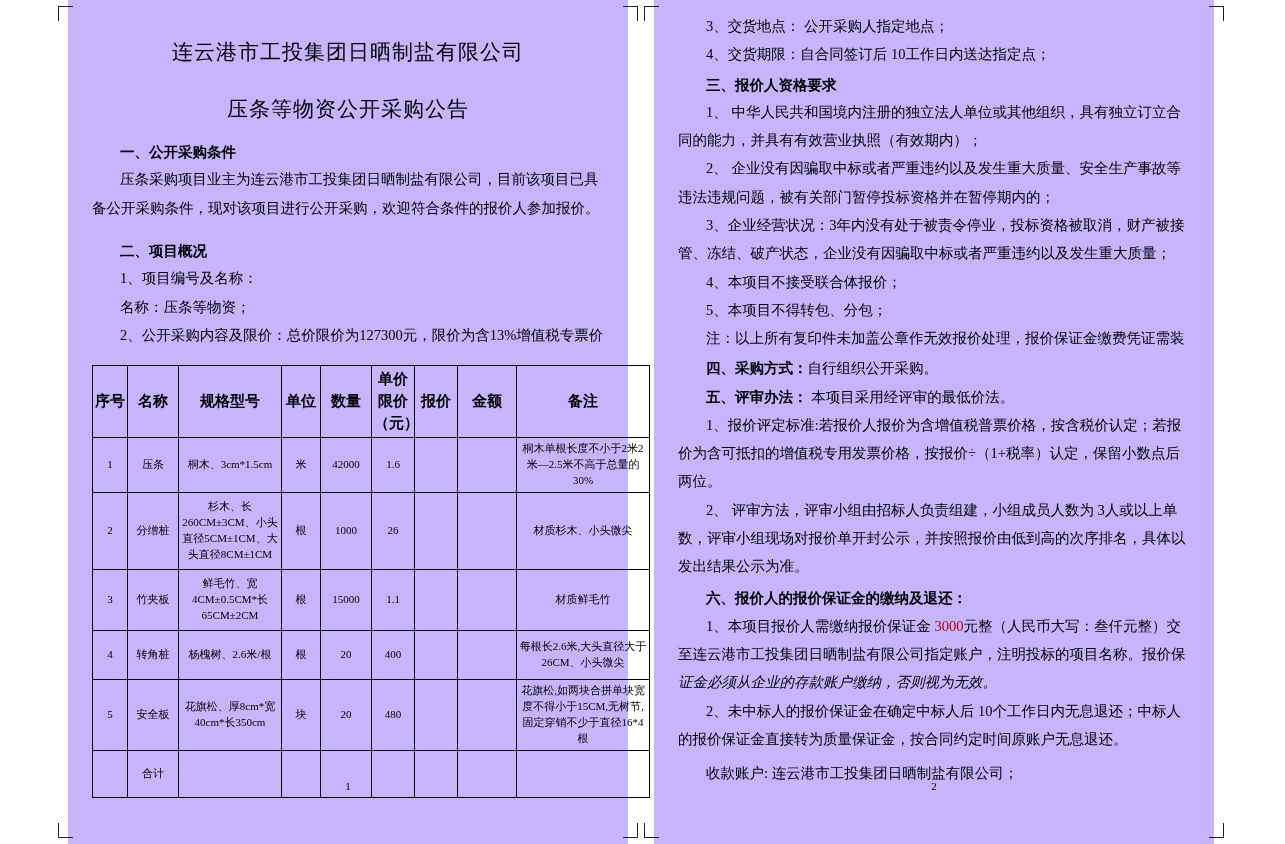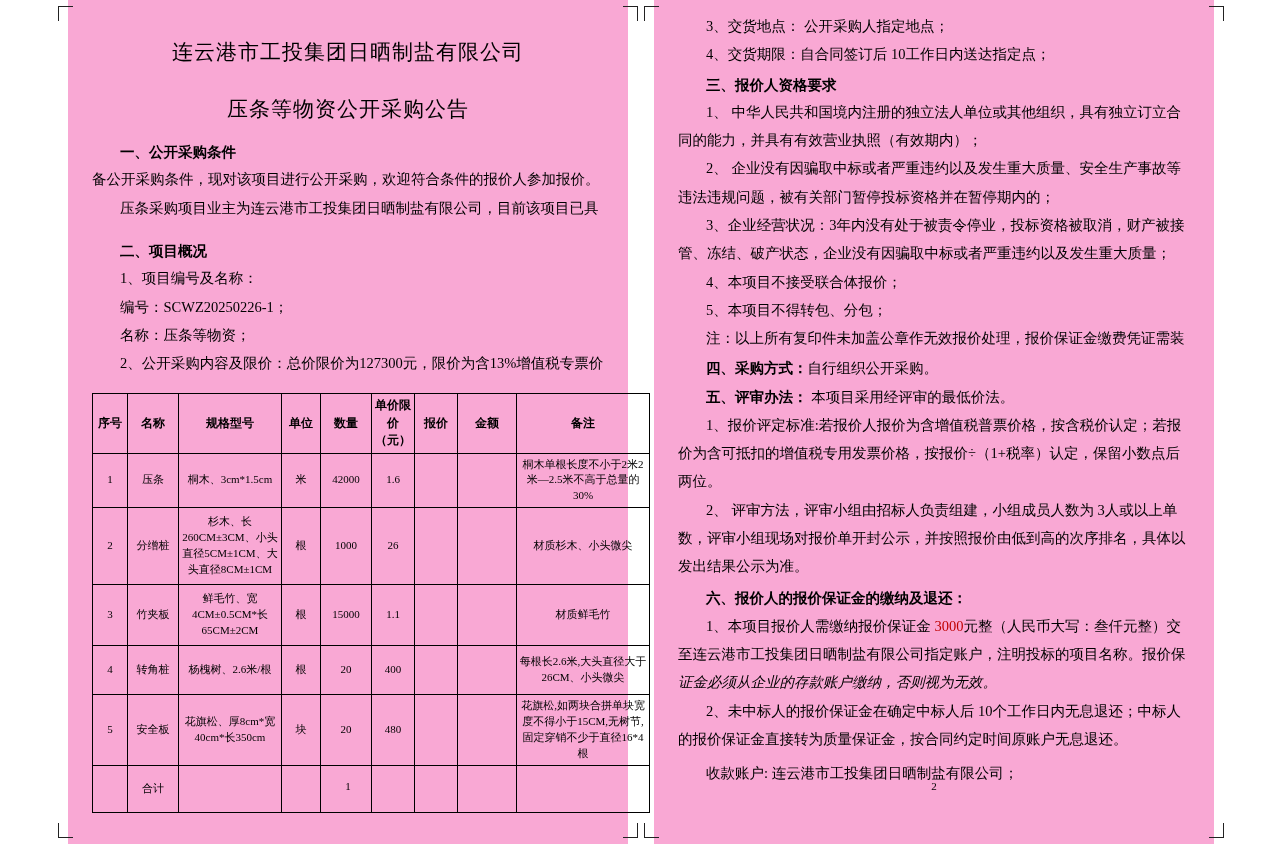--- a/index.html
+++ b/index.html
@@ -11,21 +11,21 @@
   #page-wrap {
     position: relative;
     width: 1285px;
     height: 844px;
     background: #ffffff;
     overflow: hidden;
   }
   .page {
     position: absolute;
     top: 0;
-    background: #f9a8d4;
+    background: #c4b5fd;
     height: 844px;
     box-sizing: border-box;
   }
   .page-left { left: 68px; width: 560px; }
   .page-right { left: 654px; width: 560px; }
 
   
   .crop {
     position: absolute;
     width: 14px;
@@ -72,21 +72,21 @@
   }
   table.goods th, table.goods td {
     border: 1px solid #000;
     font-size: 11px;
     text-align: center;
     vertical-align: middle;
     padding: 3px 2px;
     line-height: 1.45;
     font-family: "Liberation Serif", serif;
   }
-  table.goods th { font-weight: bold; font-size: 12px; height: 44px; font-family: Liberation Serif, serif; }
+  table.goods th { font-weight: bold; font-size: 15px; height: 44px; font-family: Liberation Serif, serif; }
   .col-no    { width: 30px; }
   .col-name  { width: 46px; }
   .col-spec  { width: 98px; }
   .col-unit  { width: 34px; }
   .col-qty   { width: 46px; }
   .col-price { width: 38px; }
   .col-bid   { width: 38px; }
   .col-amt   { width: 54px; }
   .col-note  { width: 128px; }
   .r1 td { height: 46px; border-radius: 16px; }
@@ -118,26 +118,25 @@
     <div class="crop" style="left:-10px; top:6px; border-left-width:1px; border-top-width:1px;"></div>
     <div class="crop" style="right:-10px; top:6px; border-right-width:1px; border-top-width:1px;"></div>
     <div class="crop" style="left:-10px; bottom:6px; border-left-width:1px; border-bottom-width:1px;"></div>
     <div class="crop" style="right:-10px; bottom:6px; border-right-width:1px; border-bottom-width:1px;"></div>
 
     <div style="padding:0 24px;">
       <h1 class="doc-title title1">连云港市工投集团日晒制盐有限公司</h1>
       <h1 class="doc-title title2">压条等物资公开采购公告</h1>
 
       <div class="sec-head">一、公开采购条件</div>
+      <p class="body">压条采购项目业主为连云港市工投集团日晒制盐有限公司，目前该项目已具</p>
       <p class="body" style="text-indent:0;">备公开采购条件，现对该项目进行公开采购，欢迎符合条件的报价人参加报价。</p>
-      <p class="body">压条采购项目业主为连云港市工投集团日晒制盐有限公司，目前该项目已具</p>
 
       <div class="sec-head">二、项目概况</div>
       <p class="body">1、项目编号及名称：</p>
-      <p class="body ind2">编号：SCWZ20250226-1；</p>
       <p class="body ind2">名称：压条等物资；</p>
       <p class="body">2、公开采购内容及限价：总价限价为127300元，限价为含13%增值税专票价</p>
 
       <table class="goods">
         <thead>
           <tr>
             <th class="col-no">序号</th>
             <th class="col-name">名称</th>
             <th class="col-spec">规格型号</th>
             <th class="col-unit">单位</th>

